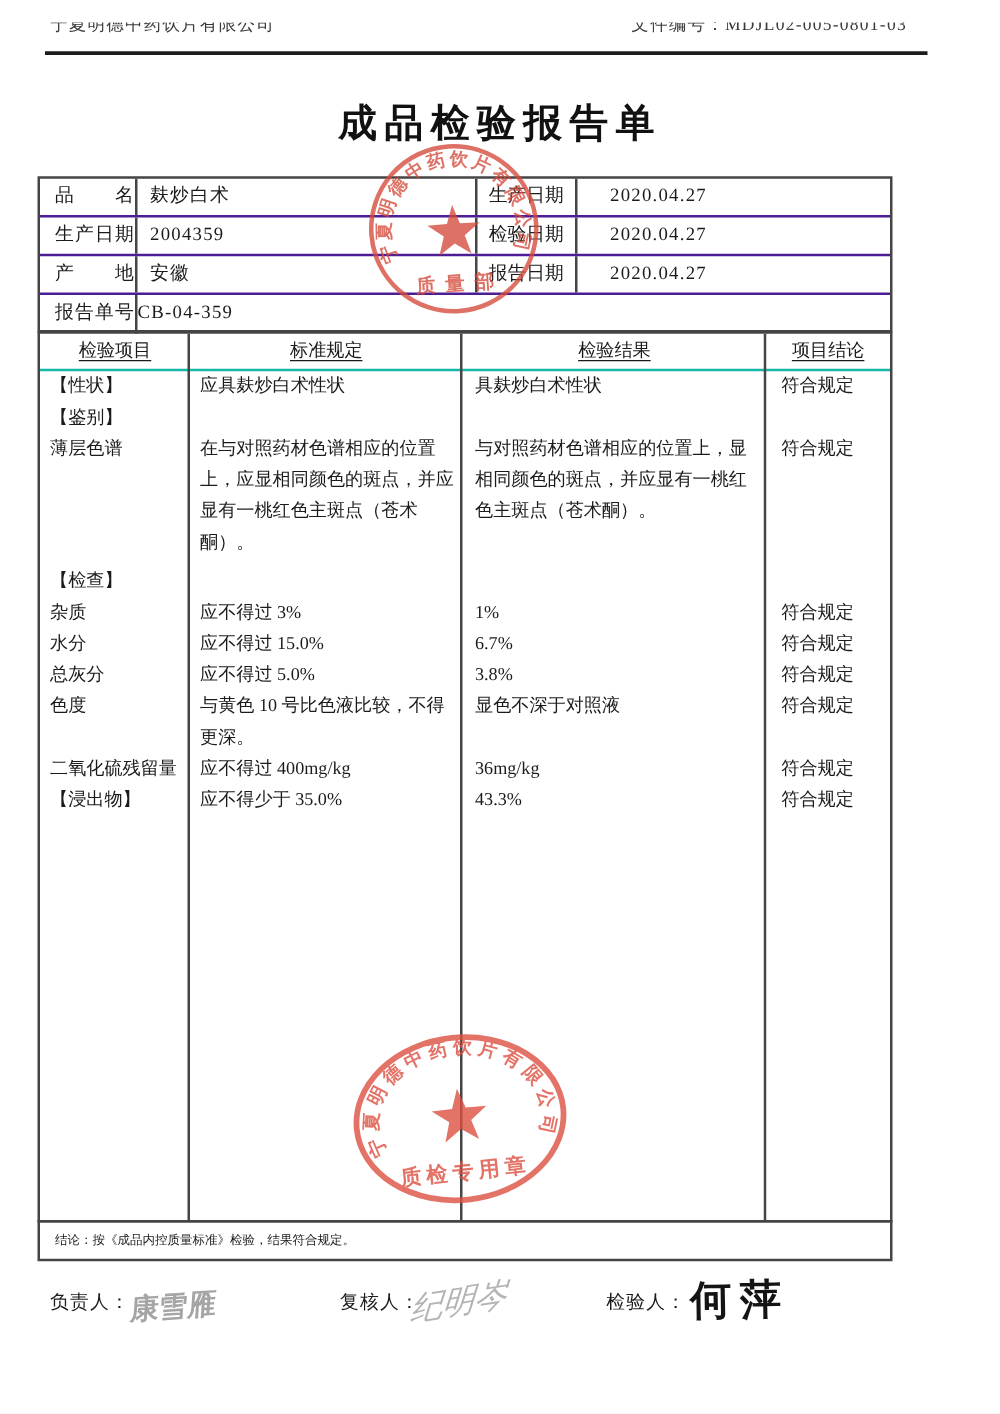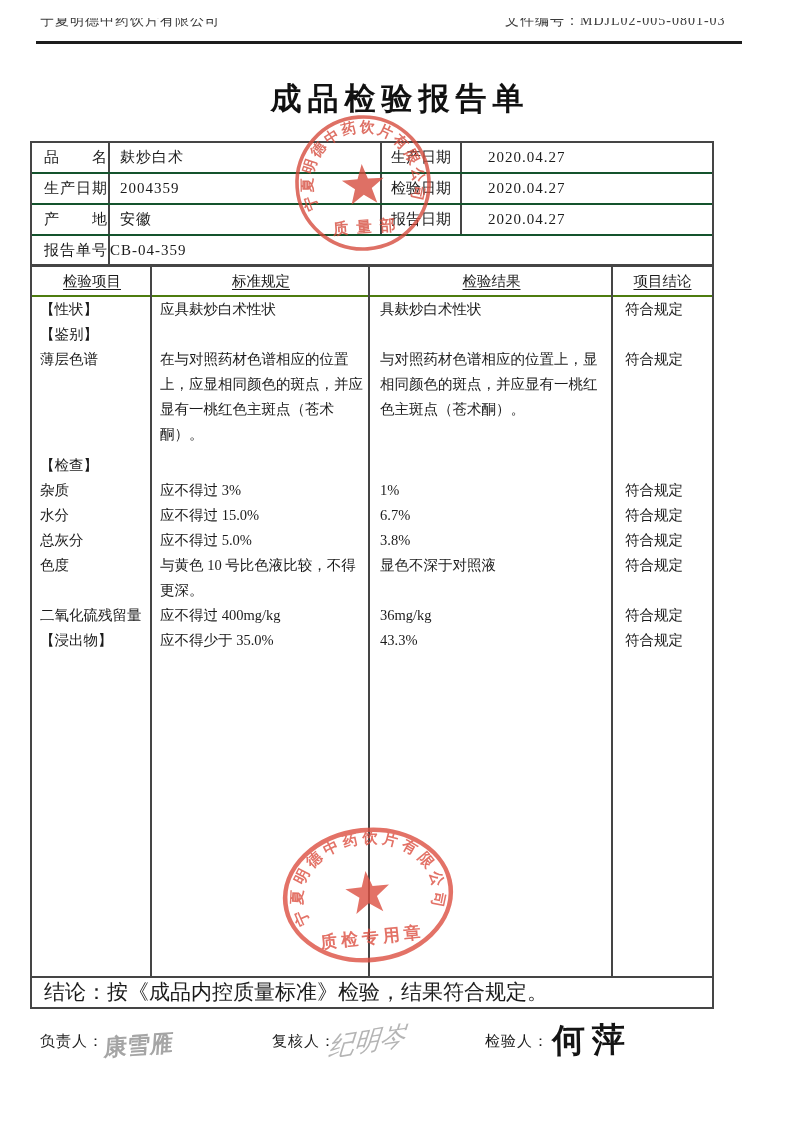--- a/index.html
+++ b/index.html
@@ -16,48 +16,48 @@
   .hdr-left  { left:40px; width:300px; }
   .hdr-right { left:505px; width:260px; }
   .hdr-rule { position:absolute; left:36px; top:41px; width:706px; height:2.5px; background:#1d1d1d; }
   
   .title { position:absolute; top:78px; left:0; width:100%; text-align:center;
            font-size:31px; font-weight:bold; letter-spacing:6px; color:#111; }
   
   .info-table { position:absolute; left:30px; top:141px; width:684px; height:125px;
                 border:2px solid #454545; }
   .info-row { position:relative; display:flex; height:31px; line-height:29px;
-              border-bottom:2px solid #14532d; font-size:15px; }
+              border-bottom:2px solid #4c1d95; font-size:15px; }
   .info-row:last-child { border-bottom:none; }
   .cell { overflow:hidden; white-space:nowrap; }
   .c-label  { width:78px;  padding-left:12px; border-right:2px solid #454545; letter-spacing:1px; }
   .c-value  { width:272px; padding-left:10px; border-right:2px solid #454545; letter-spacing:1px; }
   .c-label2 { width:80px;  padding-left:9px;  border-right:2px solid #454545; }
   .c-value2 { flex:1; padding-left:26px; letter-spacing:1px; }
   .c-value-wide { flex:1; border-right:none; letter-spacing:1px; }
   
   .insp-table { position:absolute; left:30px; top:265px; width:684px; height:713px;
                 border:2px solid #454545; font-size:14.5px; }
-  .insp-head { display:flex; height:30px; line-height:28px; border-bottom:2px solid #4d7c0f; }
+  .insp-head { display:flex; height:30px; line-height:28px; border-bottom:2px solid #14b8a6; }
   .insp-head .hcell { text-align:center; }
   .insp-head .hcell span { text-decoration:underline; text-underline-offset:3px; }
   .h1 { width:120px; } .h2 { width:218px; } .h3 { width:243px; } .h4 { width:99px; }
   .vline { position:absolute; top:0; bottom:0; width:2px; background:#454545; }
   .vl1 { left:118px; } .vl2 { left:336px; } .vl3 { left:579px; }
   .insp-body { position:relative; }
   .insp-row { display:flex; line-height:25px; }
   .insp-row.row-gap { margin-top:6px; }
   .icell { overflow:hidden; }
   .ic1 { width:120px; padding-left:8px; }
   .ic2 { width:218px; padding-left:8px; padding-right:5px; }
   .ic3 { width:243px; padding-left:10px; padding-right:10px; }
   .ic4 { width:99px;  padding-left:12px; }
   
   .conclusion { position:absolute; left:30px; top:976px; width:684px; height:33px;
-                border:2px solid #454545; line-height:29px; font-size:21px; padding-left:12px; }
+                border:2px solid #454545; line-height:29px; font-size:10px; padding-left:12px; }
   
   .sig-row { position:absolute; left:0; top:1022px; width:100%; height:70px; font-size:15px; }
   .sig-label { position:absolute; top:10px; letter-spacing:1px; }
   .lab-resp { left:40px; } .lab-rev { left:272px;font-family:Liberation Mono, monospace; } .lab-insp { left:485px; }
   .sig { position:absolute; white-space:nowrap; }
   .sig-resp { left:104px; top:8px;  font-size:23px; color:#8f8f8f; transform:rotate(-4deg) skewX(-8deg); font-weight:bold; opacity:.8;}
   .sig-rev  { left:328px; top:2px;  font-size:26px; color:#b4b4b4; transform:rotate(-9deg) skewX(-14deg); font-style:italic; }
   .sig-insp { left:552px; top:-4px; font-size:33px; color:#141414; font-weight:bold; letter-spacing:7px; transform:rotate(-1deg); }
   
   .stamp { position:absolute; pointer-events:none; }

